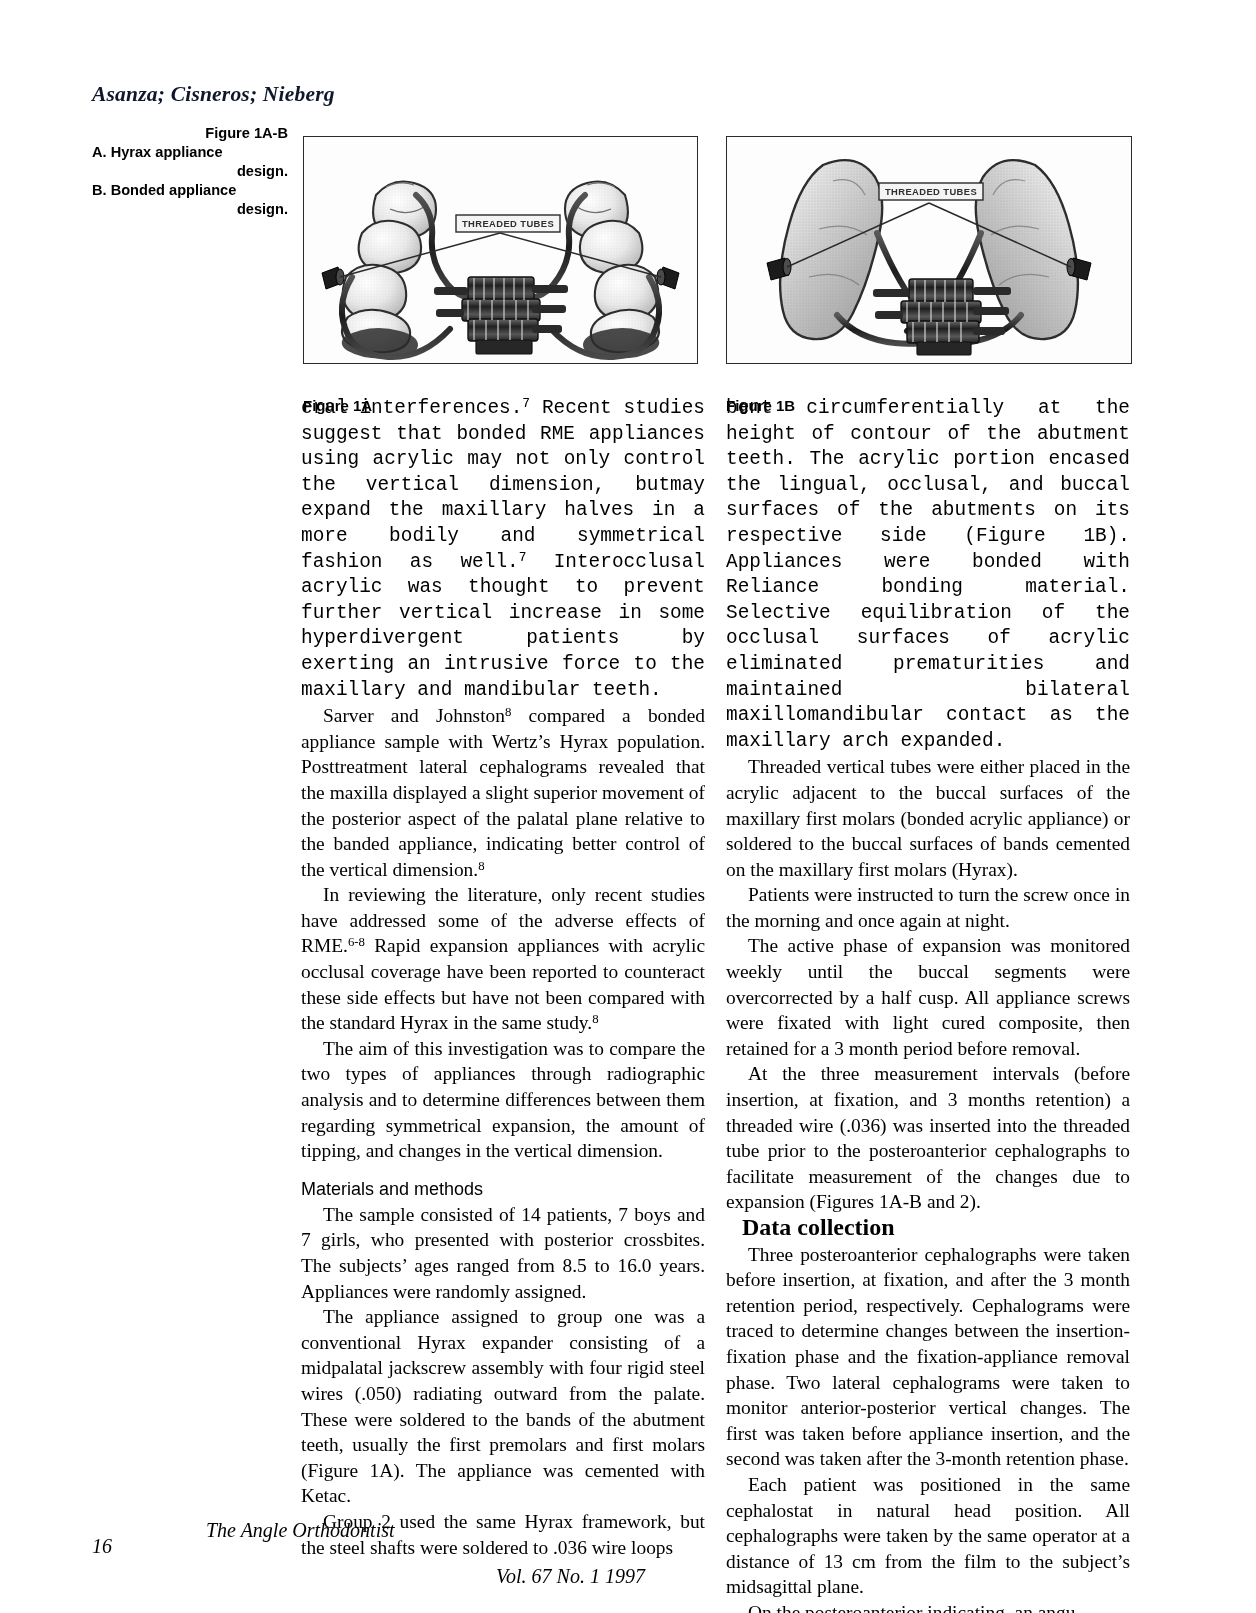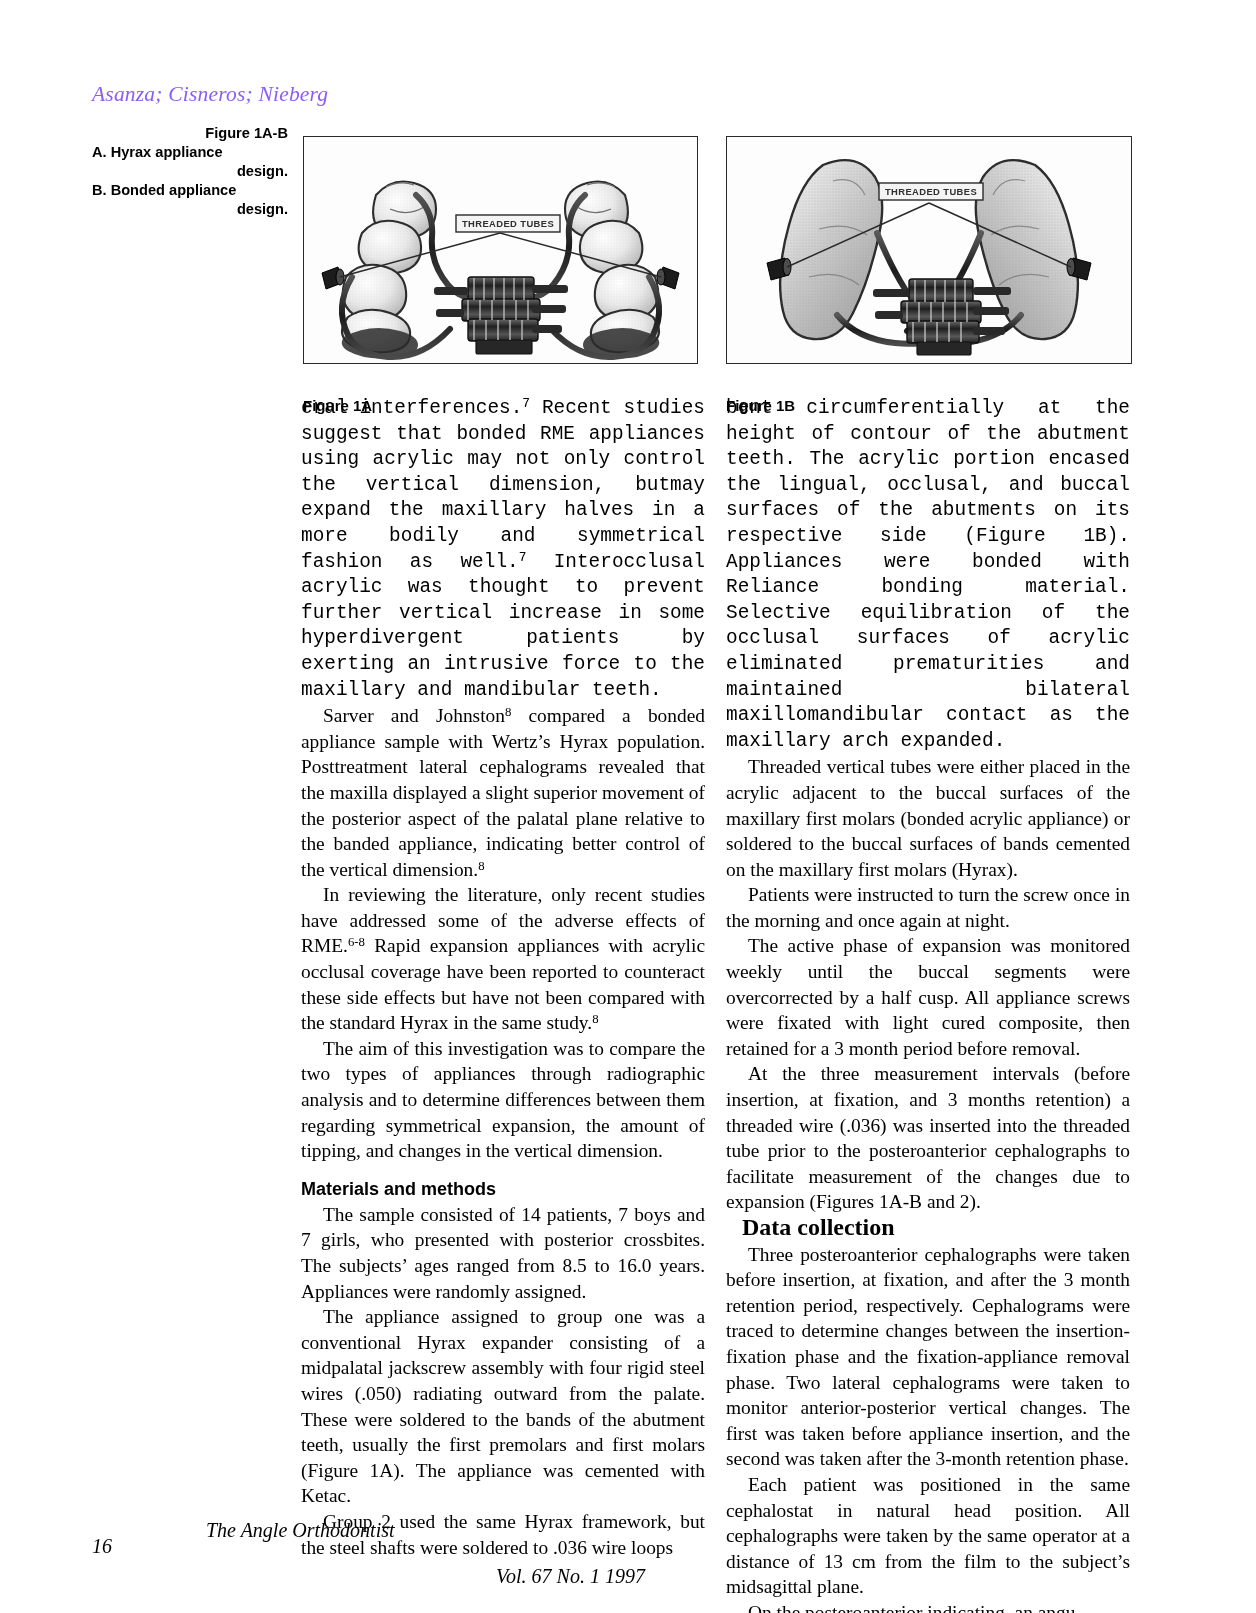--- a/index.html
+++ b/index.html
@@ -25,22 +25,23 @@
 
   
   .running-head {
     position: absolute;
     left: 92px;
     top: 82px;
     font-family: "Liberation Serif", serif;
     font-style: italic;
     font-size: 21.5px;
     letter-spacing: 0.2px;
-    color: #8b5cf6;
+    color: #0f172a;
     white-space: nowrap;
+    font-weight: bold;
   }
 
   
   .fig-caption-block {
     position: absolute;
     left: 92px;
     top: 124px;
     width: 196px;
     font-family: "Liberation Sans", sans-serif;
     font-weight: bold;
@@ -98,21 +99,21 @@
   .col p {
     margin: 0;
     text-indent: 22px;
     text-align: justify;
   }
   .col p.noindent { text-indent: 0; font-family: Liberation Mono, monospace; }
 
   .col h3 {
     margin: 13px 0 1px 0;
     font-family: "Liberation Sans", sans-serif;
-    font-weight: bold;
+    font-weight: normal;
     font-size: 18px;
     line-height: 24px;
     text-indent: 0;
     text-align: left;
   }
   .col .runin-head {
     font-family: "Liberation Serif", serif;
     font-weight: bold;
     font-size: 24px;
     margin-left: 16px;

